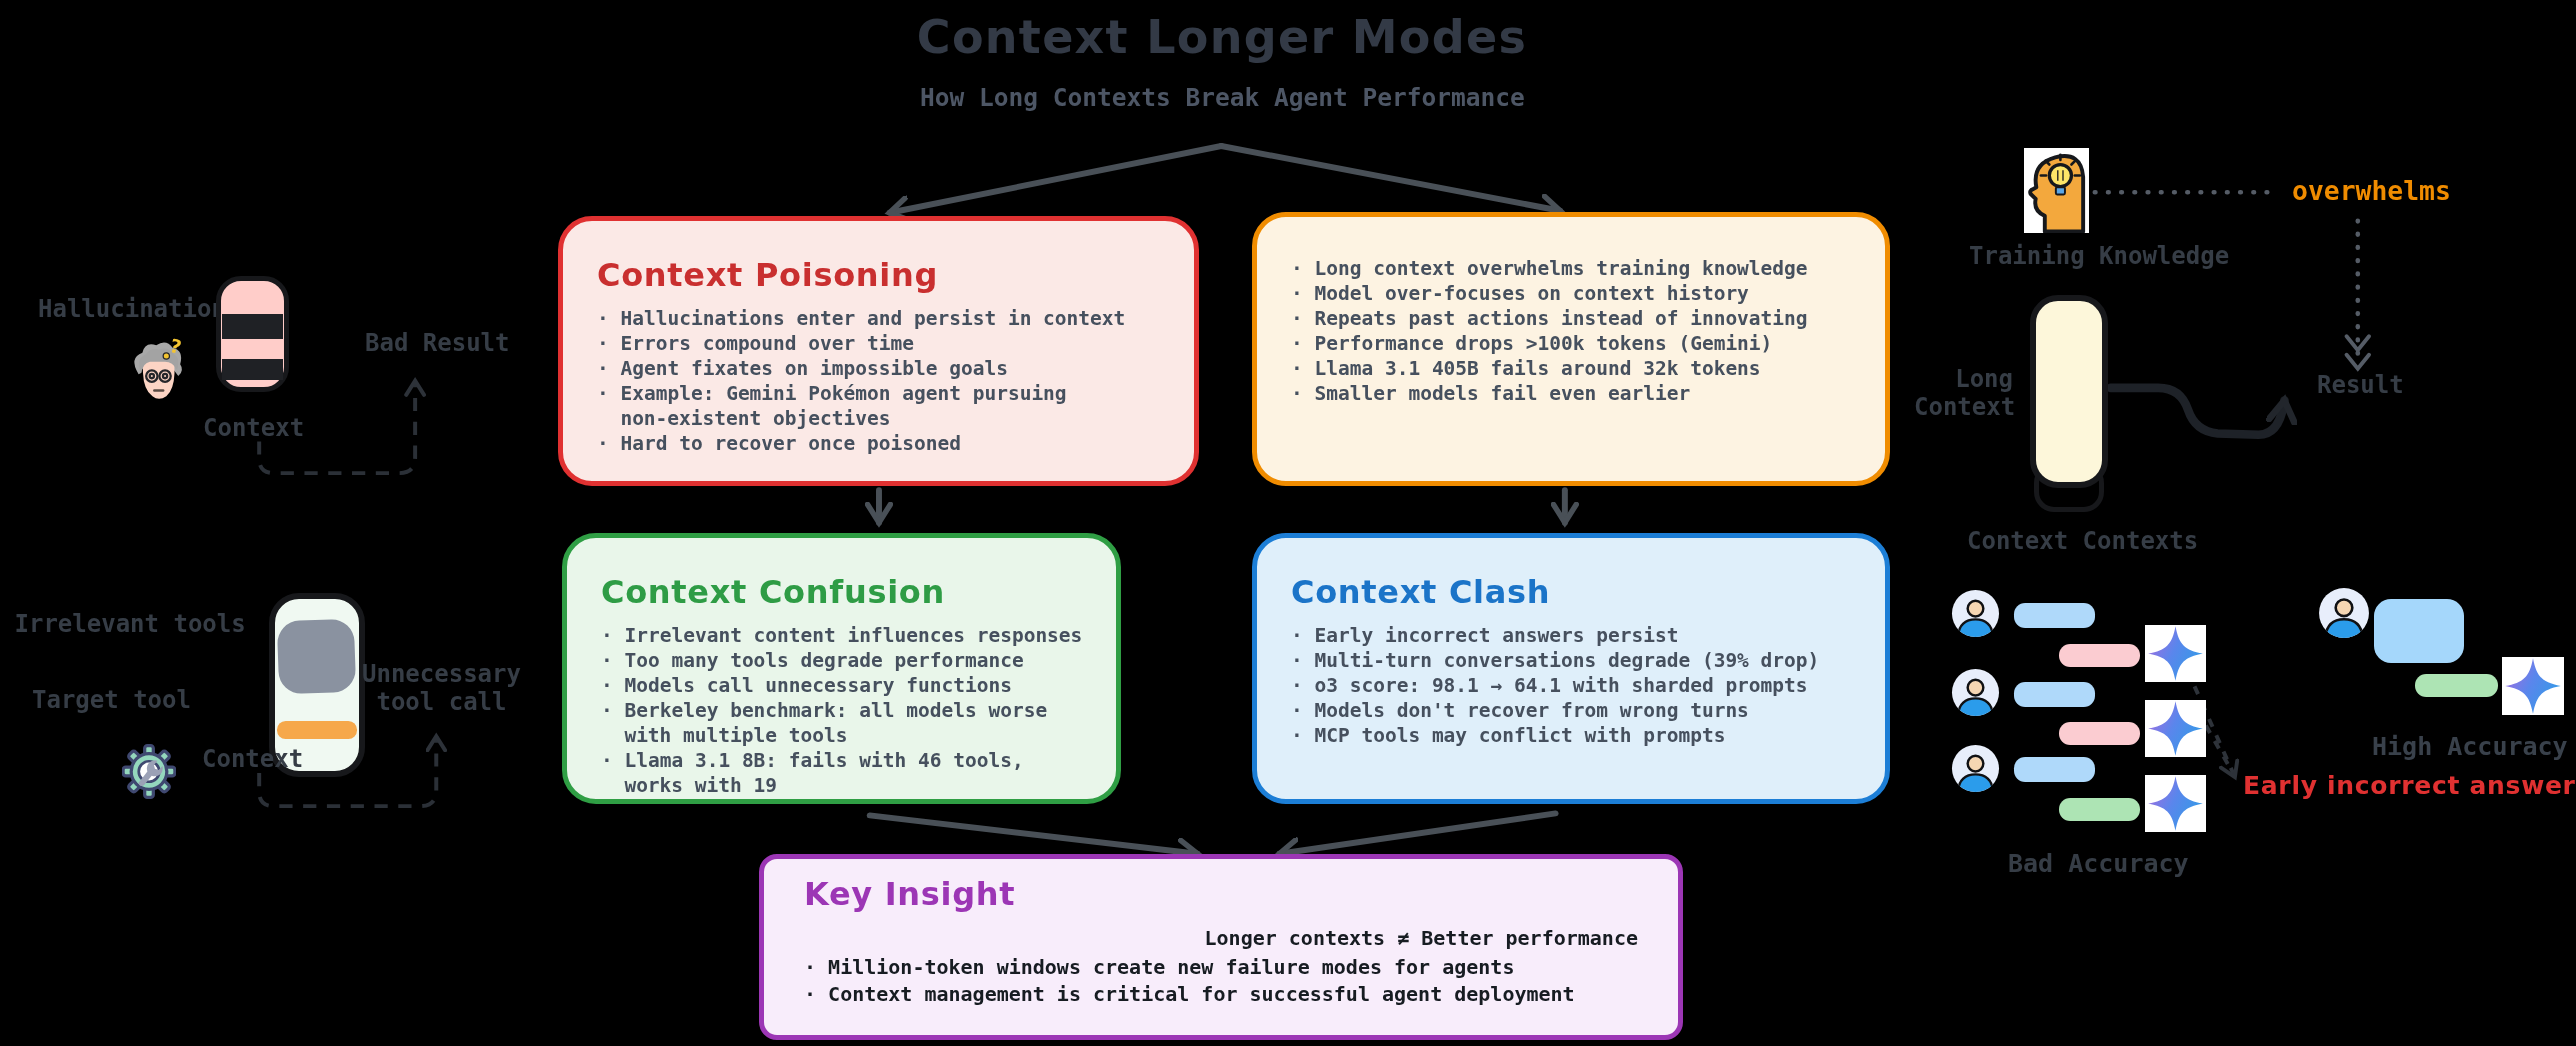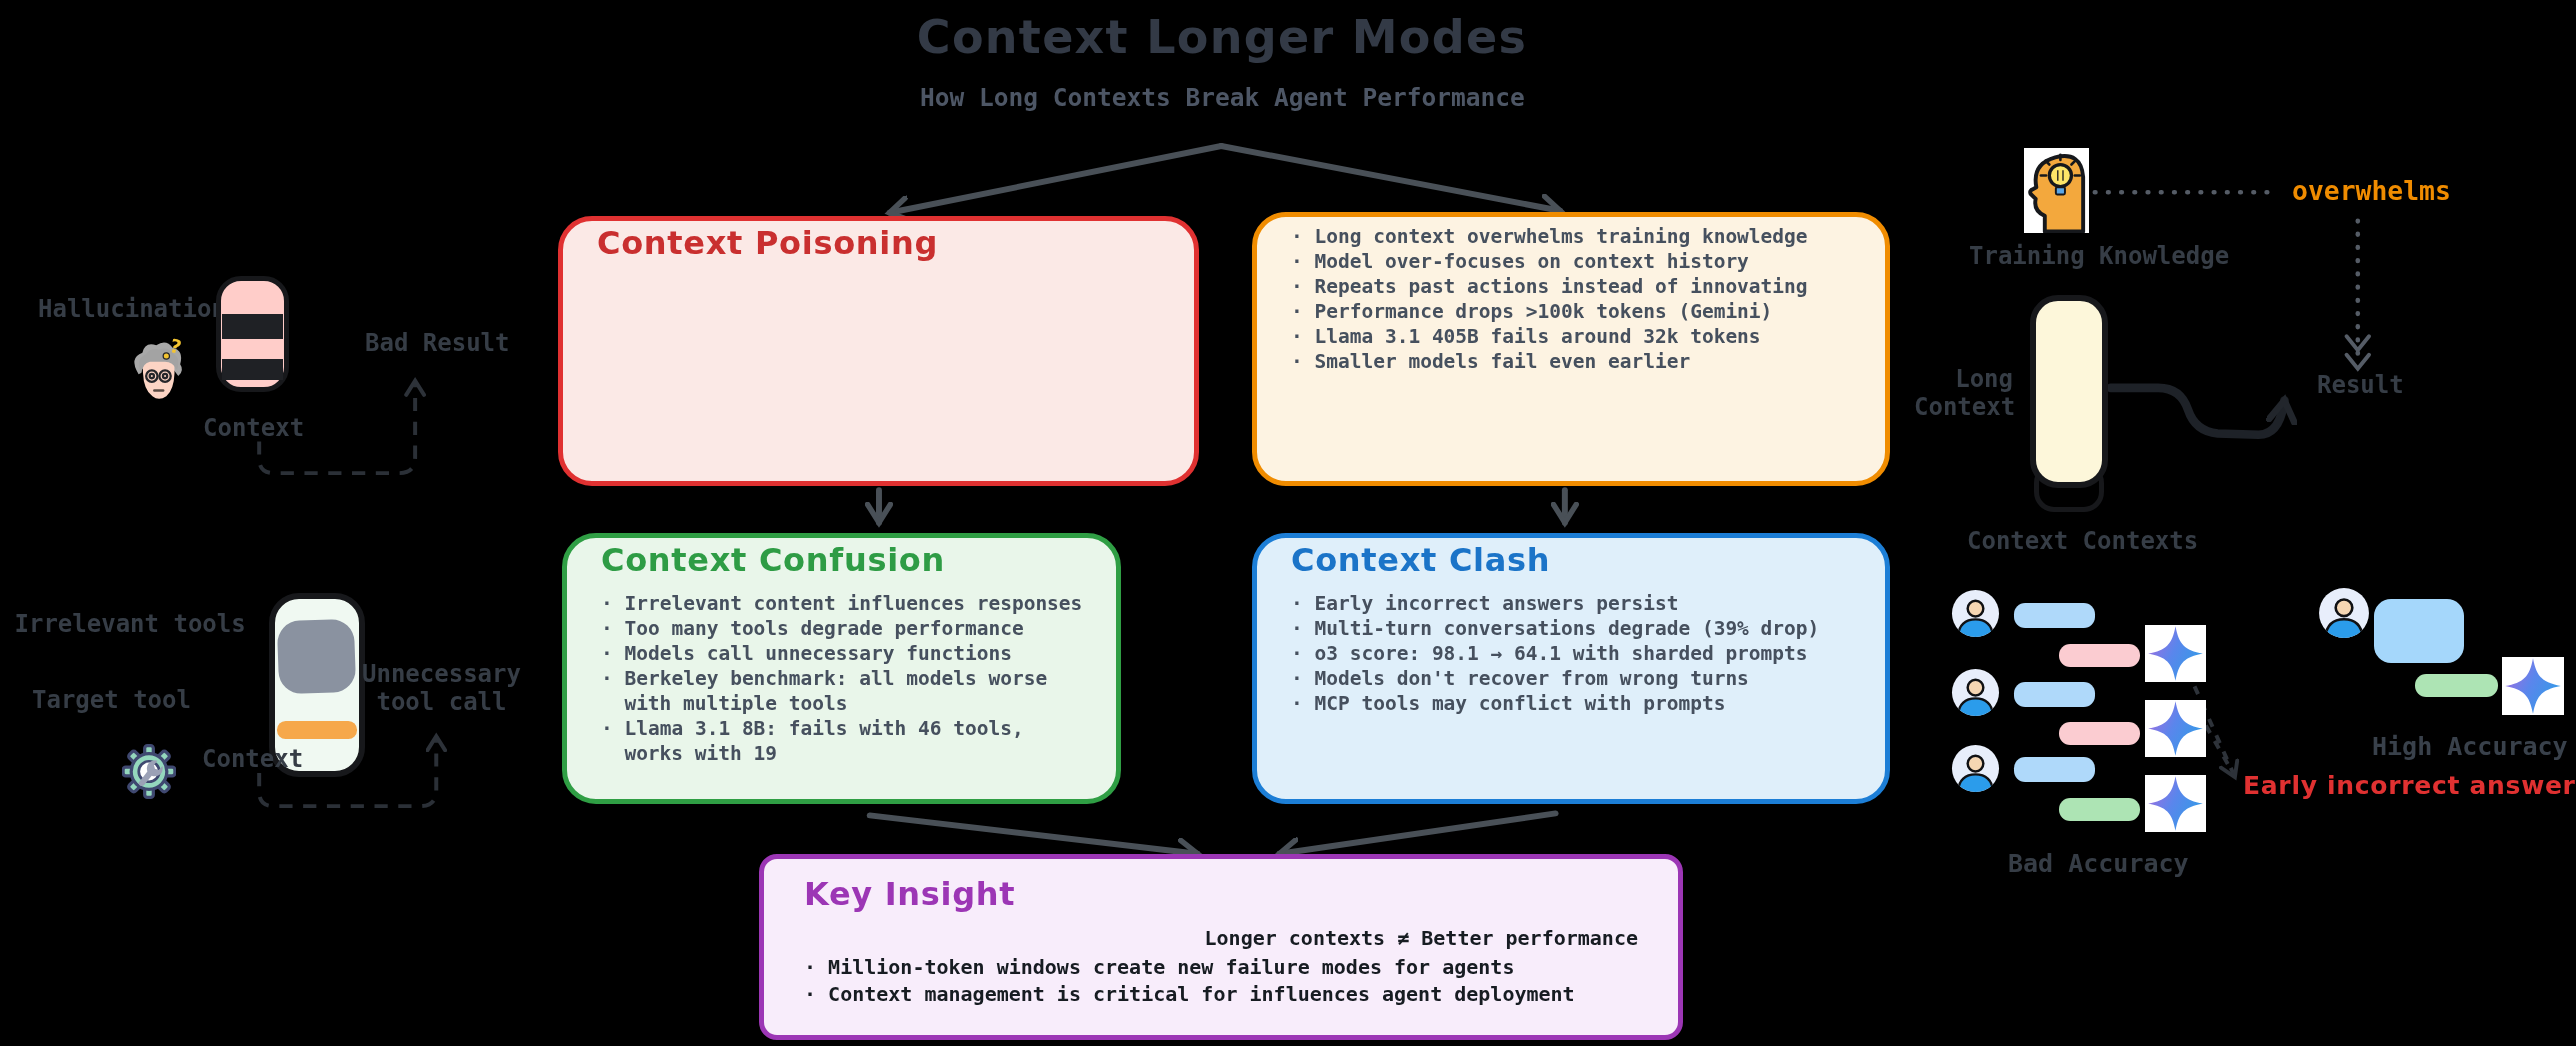--- a/index.html
+++ b/index.html
@@ -5,21 +5,21 @@
   html,body{margin:0;padding:0;background:#000;}
   #canvas{position:relative;width:2576px;height:1046px;background:#000;overflow:hidden;
           font-family:"DejaVu Sans",sans-serif;}
   .abs{position:absolute;}
   
   .title{left:852px;top:10.6px;width:740px;text-align:center;
          font:bold 46px/1.15 "DejaVu Sans",sans-serif;color:#333a46;letter-spacing:1.3px;}
   .subtitle{left:859px;top:83px;width:727px;text-align:center;
             font:bold 24.5px/1.25 "DejaVu Sans Mono",monospace;color:#4d5665;}
   
-  .fbox{box-sizing:border-box;border:5.3px solid;border-radius:34px;padding:4px 32px 12px 34px;}
+  .fbox{box-sizing:border-box;border:5.3px solid;border-radius:34px;padding:36px 32px 12px 34px;}
   .fbox h2{margin:0 0 12px 0;font:bold 32px/1.15 "DejaVu Sans",sans-serif;letter-spacing:0.7px;}
   .fbox ul{margin:2.6px 0 0 0;padding:0;list-style:none;
            font:bold 19.5px/25px "DejaVu Sans Mono",monospace;color:#46505e;}
   .fbox li{white-space:pre-wrap;padding-left:1.2em;text-indent:-1.2em;}
   .fbox li::before{content:"· ";}
   .keybox{padding:17px 40px 12px 40px;}
   .keybox .lead{margin:1.3px 0 0 0;font:bold 20px/27px "DejaVu Sans Mono",monospace;color:#171c22;white-space:pre-wrap;text-align:right;}
   .keybox ul{font:bold 20px/27px "DejaVu Sans Mono",monospace;color:#171c22;}
   
   .lbl{font:bold 24px/1.18 "DejaVu Sans Mono",monospace;color:#363d46;white-space:pre-line;}
@@ -81,20 +81,29 @@
       <path d="M3310 1014 L3382 1176" marker-end="url(#ah-dim)"></path>
       <path d="M3338 1098 L3378 1168"></path>
     </g>
   </svg>
 
   <div class="abs title">Context Longer Modes</div>
   <div class="abs subtitle">How Long Contexts Break Agent Performance</div>
 
   <div class="abs fbox" style="left: 558px; top: 216px; width: 641px; height: 270px; background: rgb(251, 233, 230); border-color: rgb(224, 49, 49);">
     <h2 style="color: rgb(201, 47, 47);">Context Poisoning</h2>
+    <ul>
+
+    <li>Hallucinations enter and persist in context</li>
+        <li>Errors compound over time</li>
+        <li>Agent fixates on impossible goals</li>
+        <li>Example: Gemini Pokémon agent pursuing
+non-existent objectives</li>
+        <li>Hard to recover once poisoned</li>
+      </ul>
   </div>
 
   <div class="abs fbox" style="left: 1252px; top: 212px; width: 638px; height: 274px; background: rgb(253, 243, 226); border-color: rgb(240, 140, 0);">
     <ul>
 
     <li>Long context overwhelms training knowledge</li>
         <li>Model over-focuses on context history</li>
         <li>Repeats past actions instead of innovating</li>
         <li>Performance drops &gt;100k tokens (Gemini)</li>
         <li>Llama 3.1 405B fails around 32k tokens</li>
@@ -126,21 +135,21 @@
         <li>MCP tools may conflict with prompts</li>
       </ul>
   </div>
 
   <div class="abs fbox keybox" style="left: 759px; top: 854px; width: 924px; height: 186px; background: rgb(248, 237, 251); border-color: rgb(156, 54, 181); border-radius: 18px;">
     <h2 style="color: rgb(156, 54, 181);">Key Insight</h2>
     <p class="lead">Longer contexts ≠ Better performance</p>
     <ul>
 
     <li>Million-token windows create new failure modes for agents</li>
-        <li>Context management is critical for influences agent deployment</li>
+        <li>Context management is critical for successful agent deployment</li>
       </ul>
   </div>
 
   <div class="abs lbl" style="left:38px;top:295px;">Hallucinations</div>
   <div class="abs" style="left:126px;top:336px;width:63px;height:67px;">
     <svg width="63" height="67" viewBox="0 0 100 105">
       <path d="M20 60 Q4 34 26 26 Q30 8 48 14 Q64 4 74 18 Q92 22 86 44 Q93 54 83 63 L77 55 Q70 44 63 44 L37 44 Q26 46 24 58 Z" fill="#a8a8a8"></path>
       <path d="M28 34 Q50 25 70 34 Q78 38 77 58 Q76 85 64 95 Q52 103 42 95 Q28 85 27 58 Q26 38 28 34 Z" fill="#fcd4c4"></path>
       <path d="M24 58 Q14 36 32 28 Q40 17 52 21 Q68 15 75 28 Q87 33 81 53 Q74 40 62 40 L38 40 Q27 42 24 58 Z" fill="#a3a3a3"></path>
       <g stroke="#26262a" fill="none" stroke-width="3.6">

